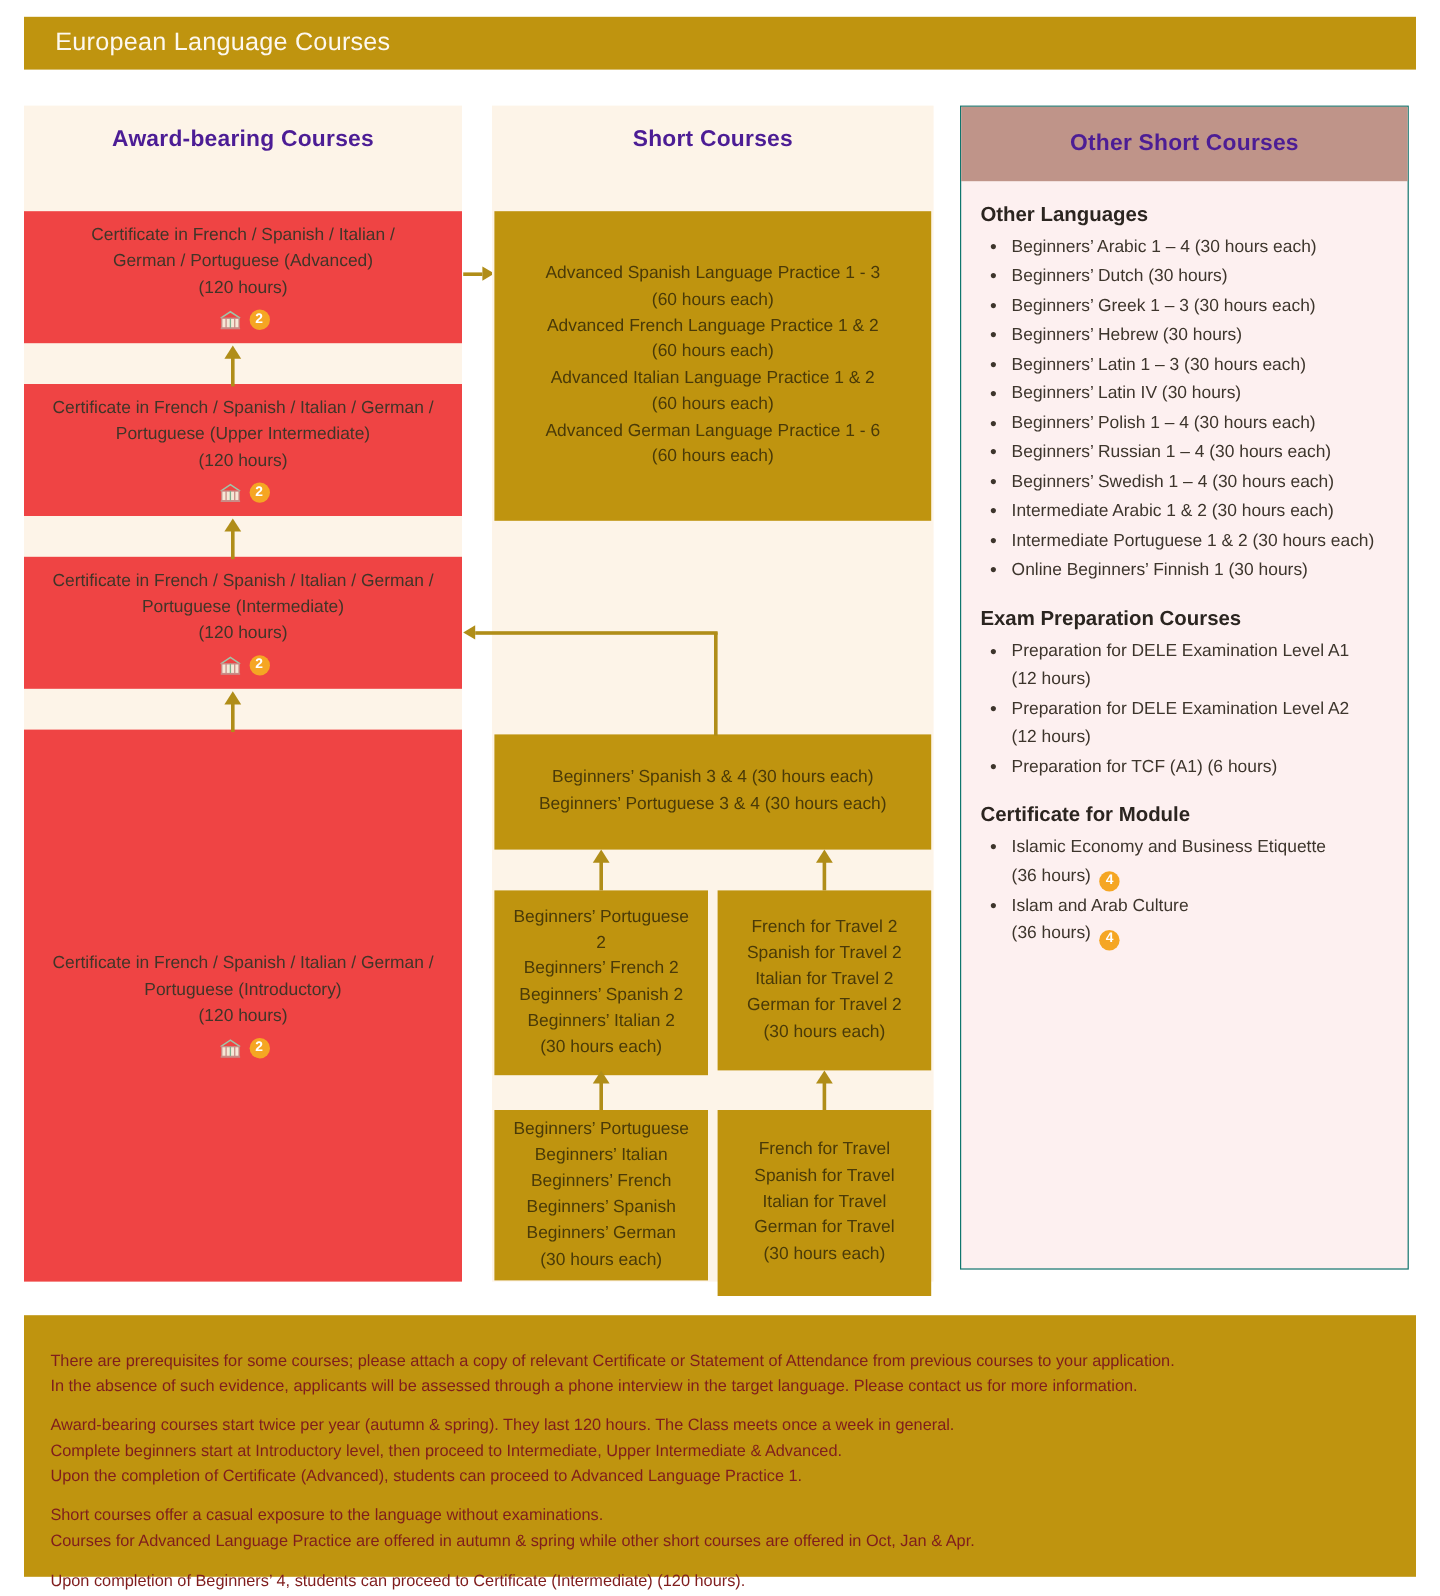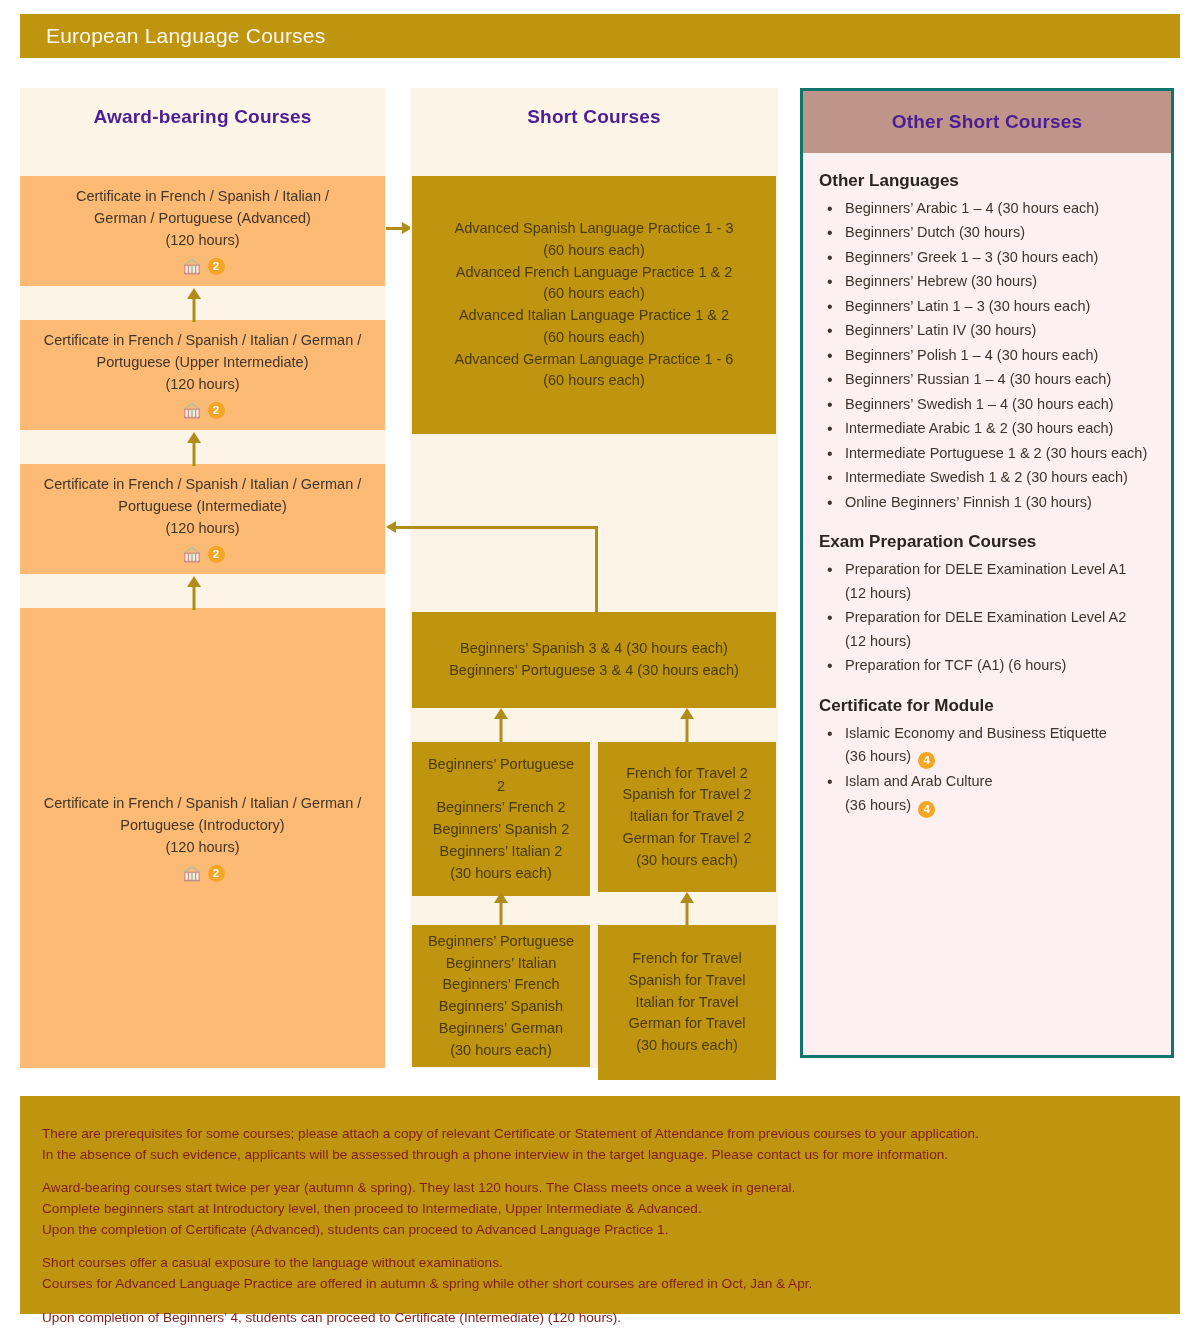--- a/index.html
+++ b/index.html
@@ -32,35 +32,35 @@
   }
   .col-mid {
     position: absolute; left: 410px; top: 88px;
     width: 368px; height: 980px;
     background: #fdf4e8;
   }
   .col-right {
     position: absolute; left: 800px; top: 88px;
     width: 374px; height: 970px;
     background: #fdf0f0;
-    border: 3px solid #0f766e;
+    border: 1px solid #0f766e;
   }
 
   .col-head {
     height: 58px; display: flex; align-items: center; justify-content: center;
     font-size: 19px; font-weight: bold; color: #4c1d95; letter-spacing: .2px;
   }
   .col-right .col-head {
     background: #bf9489; height: 62px;
   }
 
   
   .lbox {
     position: absolute; left: 0; width: 365px;
-    background: #fdba74;
+    background: #ef4444;
     display: flex; flex-direction: column;
     align-items: center; justify-content: center;
     text-align: center; font-size: 14.5px; line-height: 1.5;
     color: #413528; padding: 6px 10px;
   }
   .lbox .lines { white-space: pre-line; }
   .badge-row { margin-top: 6px; display: flex; align-items: center; gap: 5px; }
 
   
   .inst-icon { width: 22px; height: 18px; display:block; }
@@ -320,21 +320,20 @@
         <li>Beginners’ Dutch (30 hours)</li>
         <li>Beginners’ Greek 1 – 3 (30 hours each)</li>
         <li>Beginners’ Hebrew (30 hours)</li>
         <li>Beginners’ Latin 1 – 3 (30 hours each)</li>
         <li>Beginners’ Latin IV (30 hours)</li>
         <li>Beginners’ Polish 1 – 4 (30 hours each)</li>
         <li>Beginners’ Russian 1 – 4 (30 hours each)</li>
         <li>Beginners’ Swedish 1 – 4 (30 hours each)</li>
         <li>Intermediate Arabic 1 &amp; 2 (30 hours each)</li>
         <li>Intermediate Portuguese 1 &amp; 2 (30 hours each)</li>
-        <li>Intermediate Swedish 1 &amp; 2 (30 hours each)</li>
         <li>Online Beginners’ Finnish 1 (30 hours)</li>
       </ul>
 
       <div class="r-section-title spaced">Exam Preparation Courses</div>
       <ul class="r-list">
         <li style="white-space:pre-line">Preparation for DELE Examination Level A1
 (12 hours)</li>
         <li style="white-space:pre-line">Preparation for DELE Examination Level A2
 (12 hours)</li>
         <li>Preparation for TCF (A1) (6 hours)</li>

